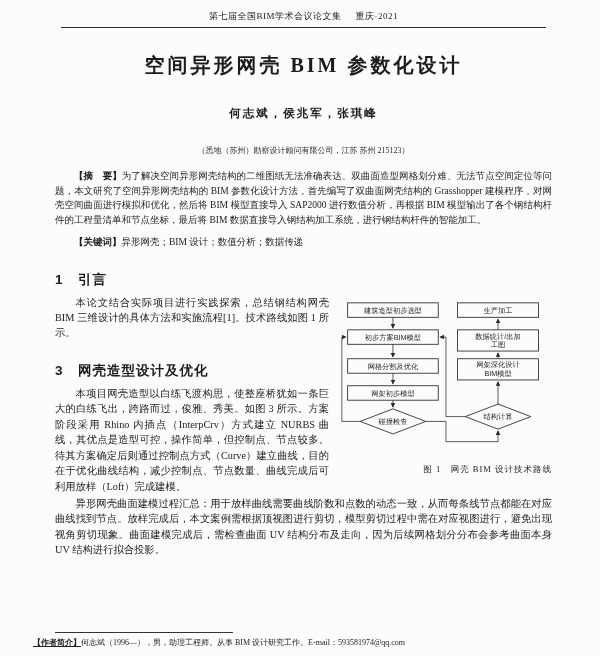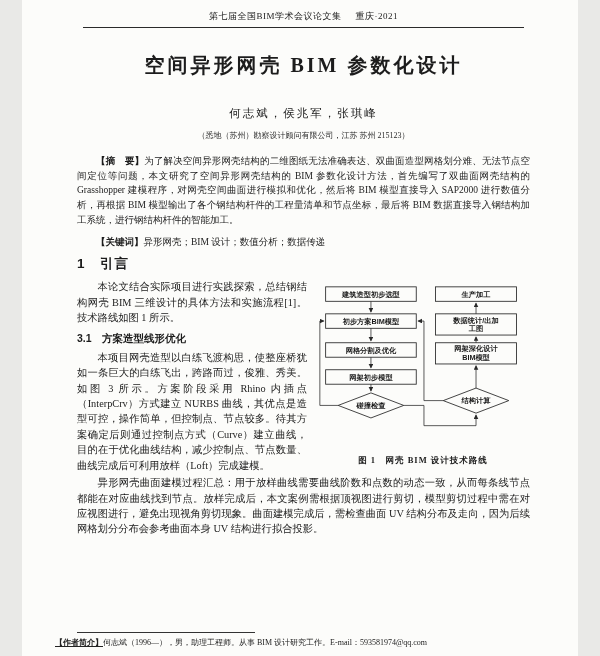--- a/index.html
+++ b/index.html
@@ -1,40 +1,40 @@
 <!DOCTYPE html>
 <html><head>
 <meta charset="utf-8">
 <style>
   * { margin:0; padding:0; box-sizing:border-box; }
   html,body { background:#e9e9e7; }
   .page {
-    width:556px; height:656px; margin:0 auto; background:#fcfcfa;
+    width:600px; height:656px; margin:0 auto; background:#fcfcfa;
     color:#1c1c1c; font-family:"Liberation Serif", serif;
     padding:10px 48px 8px 55px; position:relative; overflow:hidden;
   }
   .running-head { text-align:center; font-size:9px; letter-spacing:.5px; color:#222; }
   .running-head .venue { margin-left:14px; }
   .head-rule { border:none; border-top:1.3px solid #2a2a2a; margin:4px 6px 0 6px; }
   .title { text-align:center; font-size:20px; font-weight:bold; letter-spacing:3px; margin:24px 0 27px 0; font-family:"Liberation Serif", serif; }
-  .authors { text-align:center; font-size:11.5px; letter-spacing:2px; margin-bottom:9px; }
+  .authors { text-align:center; font-size:11.5px; letter-spacing:2px; margin-bottom:24px;font-weight:bold; }
   .affiliation { text-align:center; font-size:8px; color:#2a2a2a; margin-bottom:13px; }
   .abstract, .keywords { font-size:9.5px; line-height:1.55; text-align:justify; text-indent:2em; }
   .abstract b, .keywords b { font-weight:bold; }
   .keywords { margin-top:7px; }
-  h2.sec { font-family:"Liberation Sans", sans-serif; font-size:13.5px; font-weight:bold; letter-spacing:1px; margin:6px 0 6px 0; }
+  h2.sec { font-family:"Liberation Sans", sans-serif; font-size:13.5px; font-weight:bold; letter-spacing:1px; margin:21px 0 6px 0; }
   h3.subsec { font-family:"Liberation Sans", sans-serif; font-size:10.5px; font-weight:bold; margin:6px 0 4px 0; }
   p.body { font-size:10.3px; line-height:1.5; text-align:justify; text-indent:2em; margin-bottom:2px; }
-  .figure { float:right; width:214px; margin:2px 0 2px 9px;font-weight:bold; }
+  .figure { float:right; width:214px; margin:2px 0 2px 9px; }
   .figure svg { display:block; }
   svg text { font-family:"Liberation Sans", sans-serif; font-size:7.5px; fill:#1b1b1b; }
   svg rect { fill:#fcfcfa; stroke:#2a2a2a; stroke-width:.9; }
   svg polygon.diam { fill:#fcfcfa; stroke:#2a2a2a; stroke-width:.9; }
   svg polyline, svg line { fill:none; stroke:#2a2a2a; stroke-width:.8; }
-  .fig-caption { text-align:center; font-size:8.5px; margin-top:10px; letter-spacing:1px; }
+  .fig-caption { text-align:right; font-size:8.5px; margin-top:3px; letter-spacing:1px; }
   .footnote { position:absolute; left:33px; right:48px; bottom:8px; }
   .footnote-rule { border:none; border-top:1px solid #333; width:178px; margin:0 0 4px 22px; }
   .footnote-text { font-size:8px; color:#222; }
   .footnote-text b { font-weight:bold;text-decoration:underline; }
 </style>
 </head>
 <body>
 
 <div class="page">
 
@@ -98,21 +98,21 @@
       <polyline points="132,124 112,124 112,41.5 106,41.5" marker-end="url(#arr)"></polyline>
       <line x1="166" y1="111" x2="166" y2="88" marker-end="url(#arr)"></line>
       <line x1="166" y1="64" x2="166" y2="58" marker-end="url(#arr)"></line>
       <line x1="166" y1="34" x2="166" y2="23" marker-end="url(#arr)"></line>
     </svg>
     <div class="fig-caption">图 1　网壳 BIM 设计技术路线</div>
   </div>
 
   <p class="body">本论文结合实际项目进行实践探索，总结钢结构网壳 BIM 三维设计的具体方法和实施流程[1]。技术路线如图 1 所示。</p>
 
-  <h3 class="subsec">3.1　方案造型线形优化</h3>
+  <h2 class="sec">3　网壳造型设计及优化</h2>
   <p class="body">本项目网壳造型以白练飞渡构思，使整座桥犹如一条巨大的白练飞出，跨路而过，俊雅、秀美。如图 3 所示。方案阶段采用 Rhino 内插点（InterpCrv）方式建立 NURBS 曲线，其优点是造型可控，操作简单，但控制点、节点较多。待其方案确定后则通过控制点方式（Curve）建立曲线，目的在于优化曲线结构，减少控制点、节点数量、曲线完成后可利用放样（Loft）完成建模。</p>
   <p class="body">异形网壳曲面建模过程汇总：用于放样曲线需要曲线阶数和点数的动态一致，从而每条线节点都能在对应曲线找到节点。放样完成后，本文案例需根据顶视图进行剪切，模型剪切过程中需在对应视图进行，避免出现视角剪切现象。曲面建模完成后，需检查曲面 UV 结构分布及走向，因为后续网格划分分布会参考曲面本身 UV 结构进行拟合投影。</p>
 
   <div class="footnote">
     <hr class="footnote-rule">
     <div class="footnote-text"><b>【作者简介】</b><span>何志斌（1996—），男，助理工程师。从事 BIM 设计研究工作。E-mail：593581974@qq.com</span></div>
   </div>
 
 </div>
 

